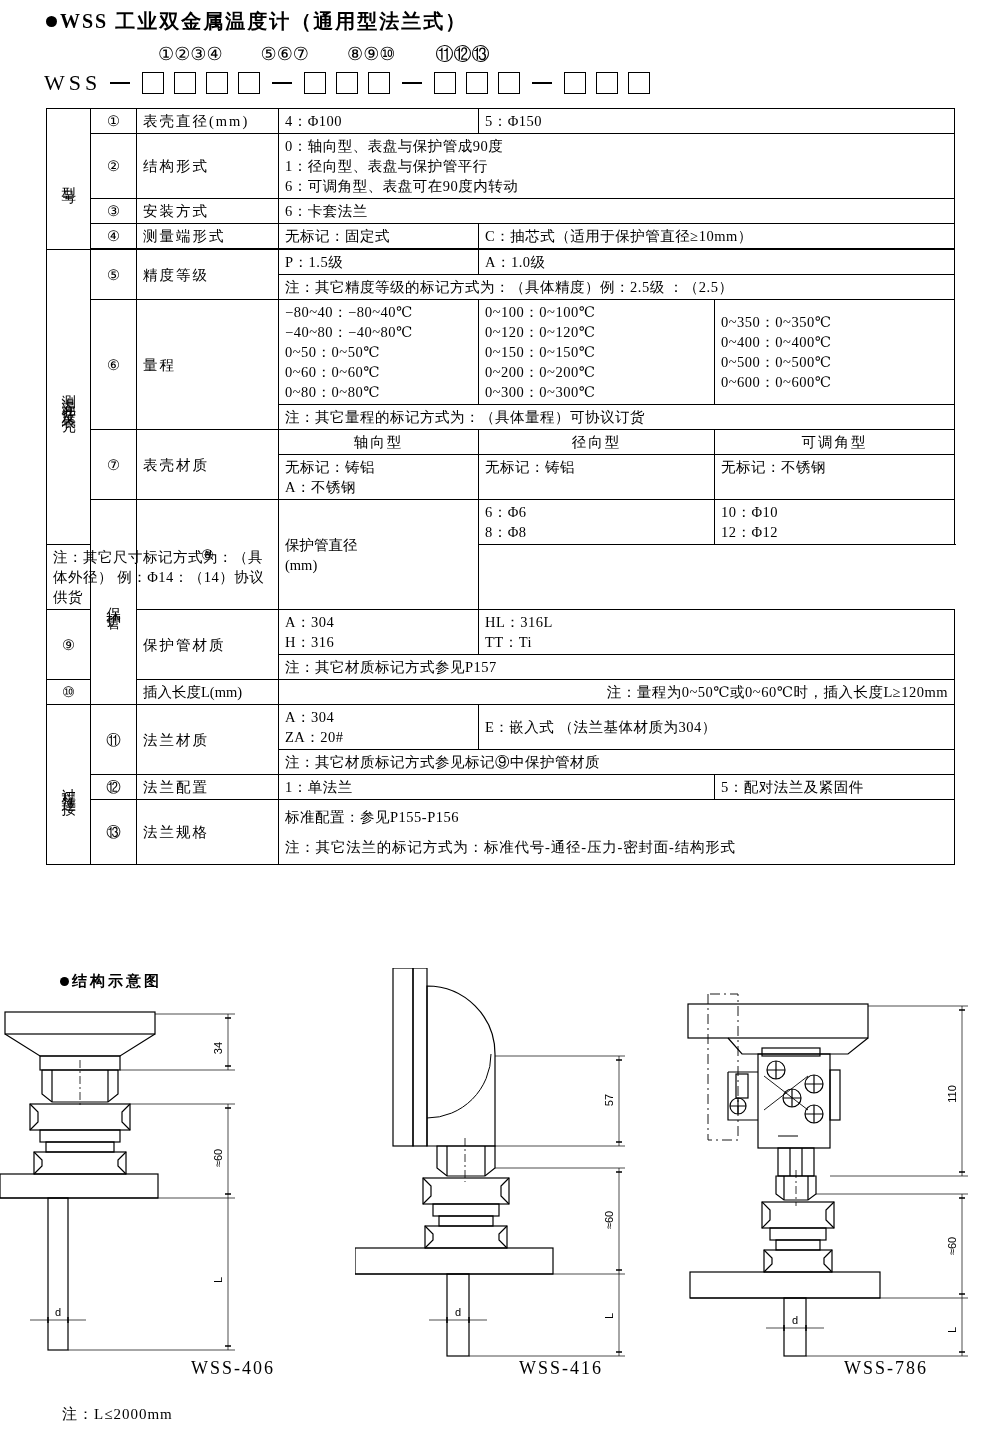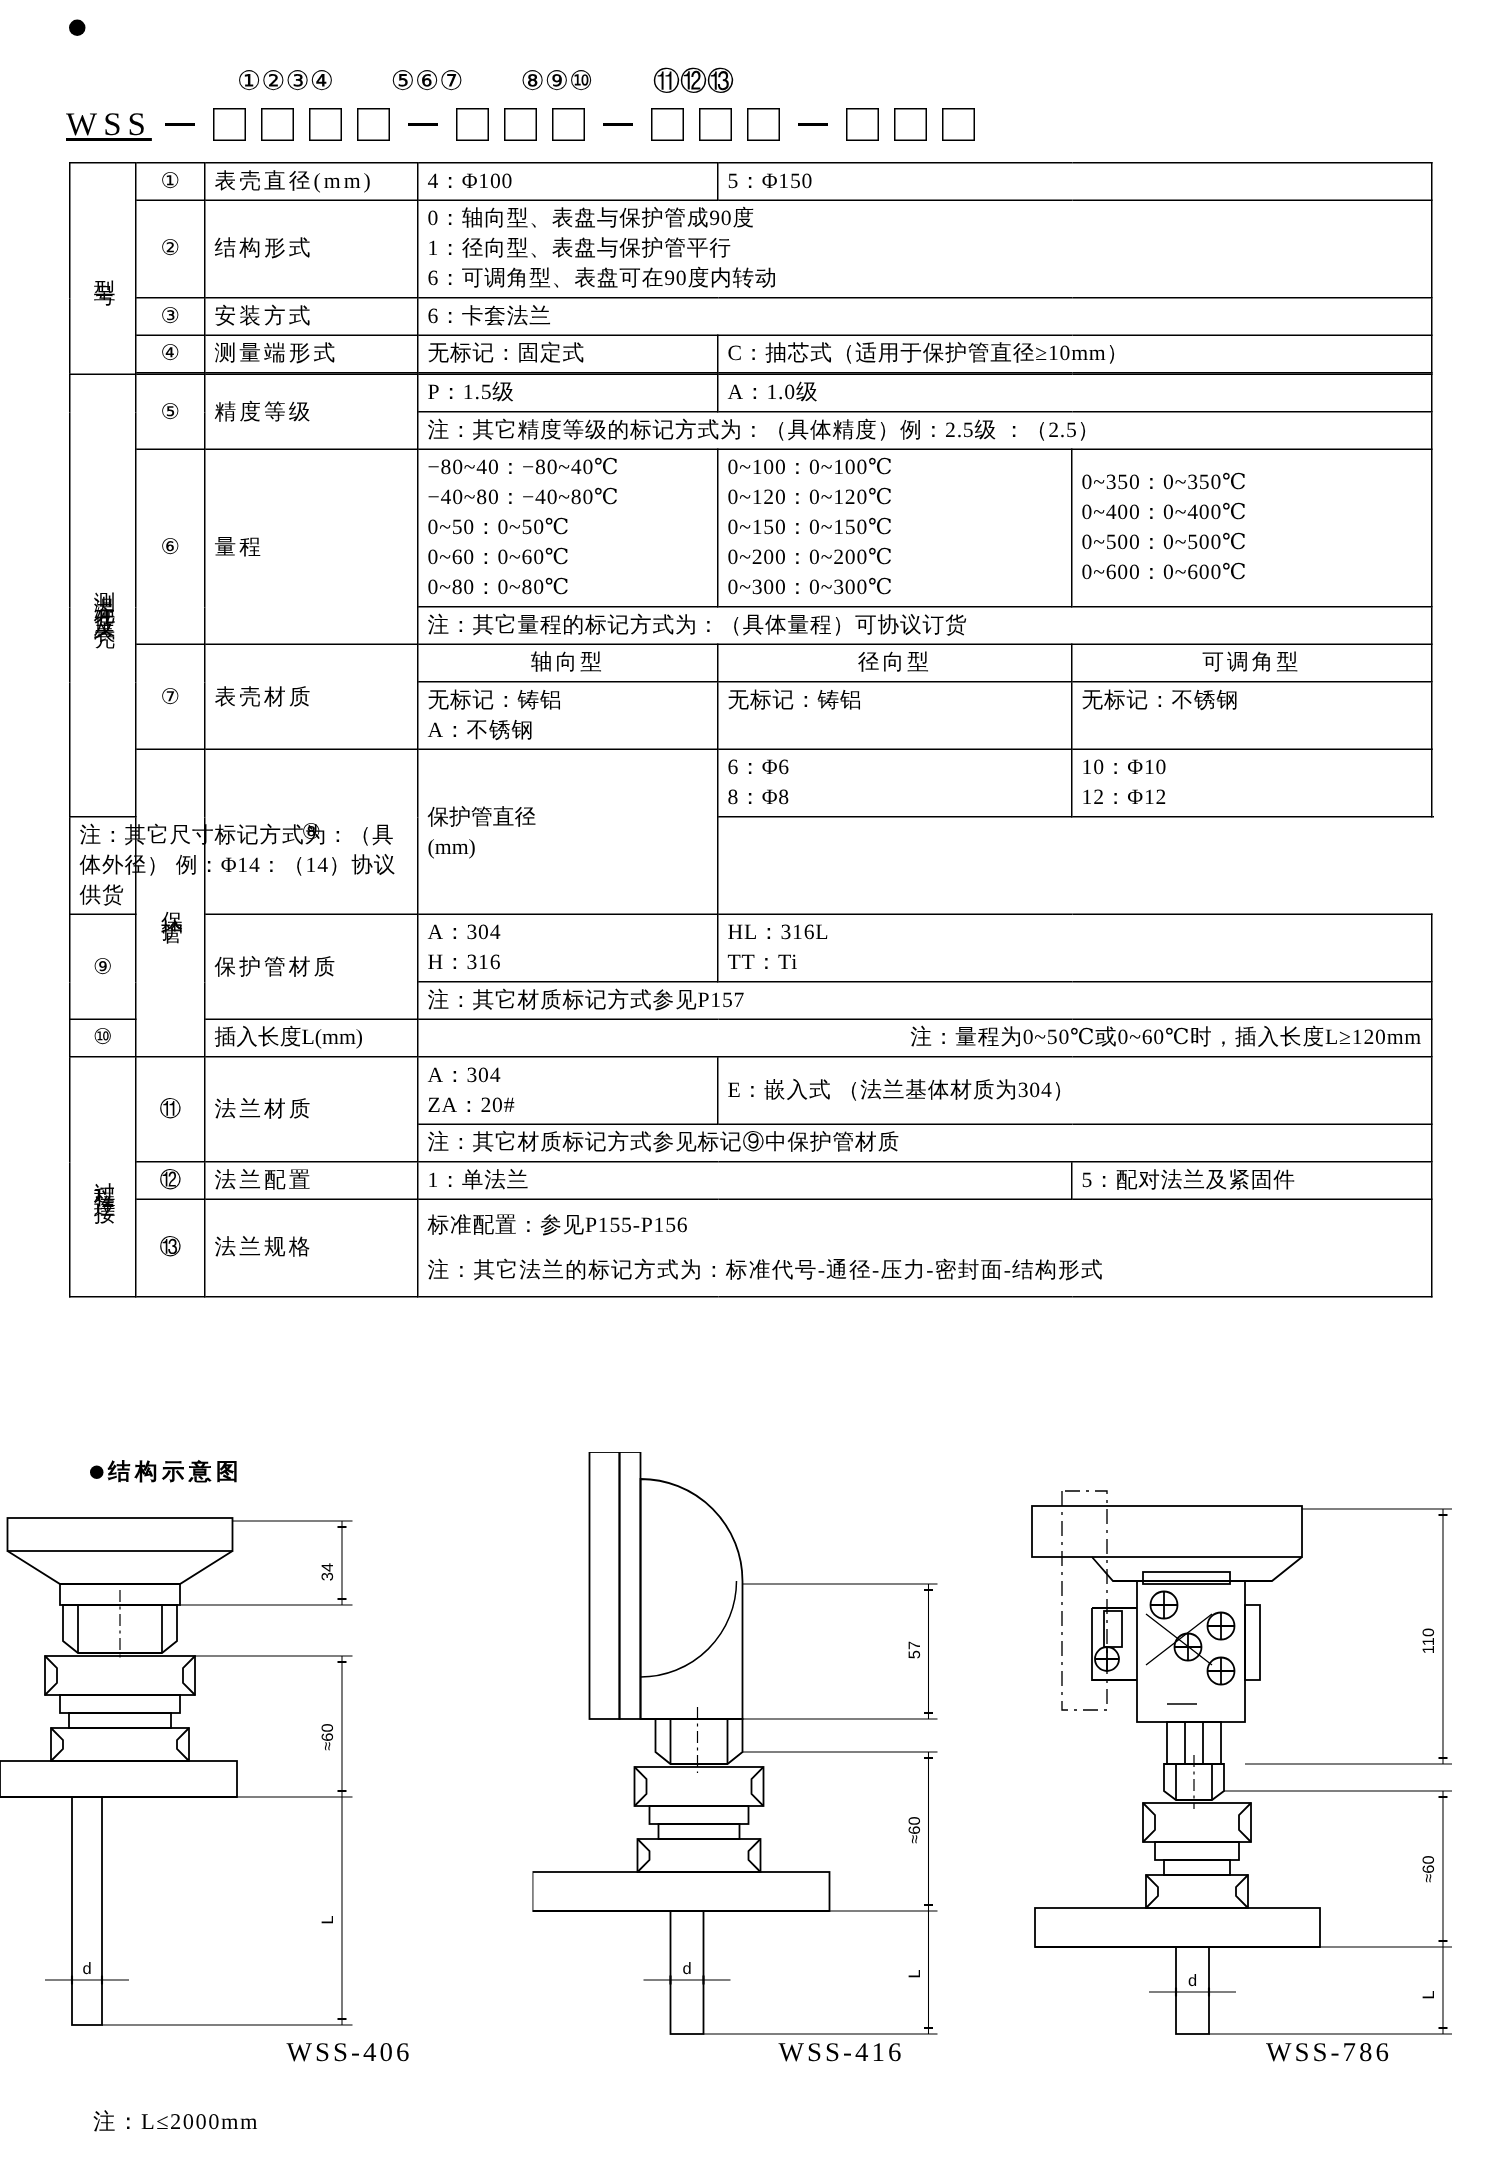--- a/index.html
+++ b/index.html
@@ -47,21 +47,20 @@
   .gap-c { display:inline-block; width: 40px; }
 
   .code-row {
     position: absolute;
     left: 44px; top: 70px;
     font-size: 22px;
     letter-spacing: 3px;
     white-space: nowrap;
     display: flex;
     align-items: center;
-    text-decoration: underline;
   }
   .code-prefix { font-size: 22px; letter-spacing: 4px; margin-right: 2px; }
   .dash { display:inline-block; width: 20px; height: 2px; background:#000; margin: 0 7px; }
   .sqr {
     display: inline-block;
     width: 22px; height: 22px;
     border: 1.6px solid #000;
     margin: 0 5px;
   }
 
@@ -126,21 +125,21 @@
     font-size: 15px;
     letter-spacing: 1px;
   }
   svg { display: block; }
   .ln { stroke: #000; fill: none; }
 </style>
 </head>
 <body>
 
 <div class="doc-title">
-  <span class="bullet-dot"></span>
+  <span class="bullet-dot"></span><span>WSS 工业双金属温度计（通用型法兰式）</span>
 </div>
 
 <div class="circ-row">
   <span class="circ-grp"><span>①</span><span>②</span><span>③</span><span>④</span></span><span class="gap-a"></span><span class="circ-grp"><span>⑤</span><span>⑥</span><span>⑦</span></span><span class="gap-b"></span><span class="circ-grp"><span>⑧</span><span>⑨</span><span>⑩</span></span><span class="gap-c"></span><span class="circ-grp"><span>⑪</span><span>⑫</span><span>⑬</span></span>
 </div>
 
 <div class="code-row">
   <span class="code-prefix">WSS</span>
   <span class="dash"></span>
   <span class="sqr"></span>

